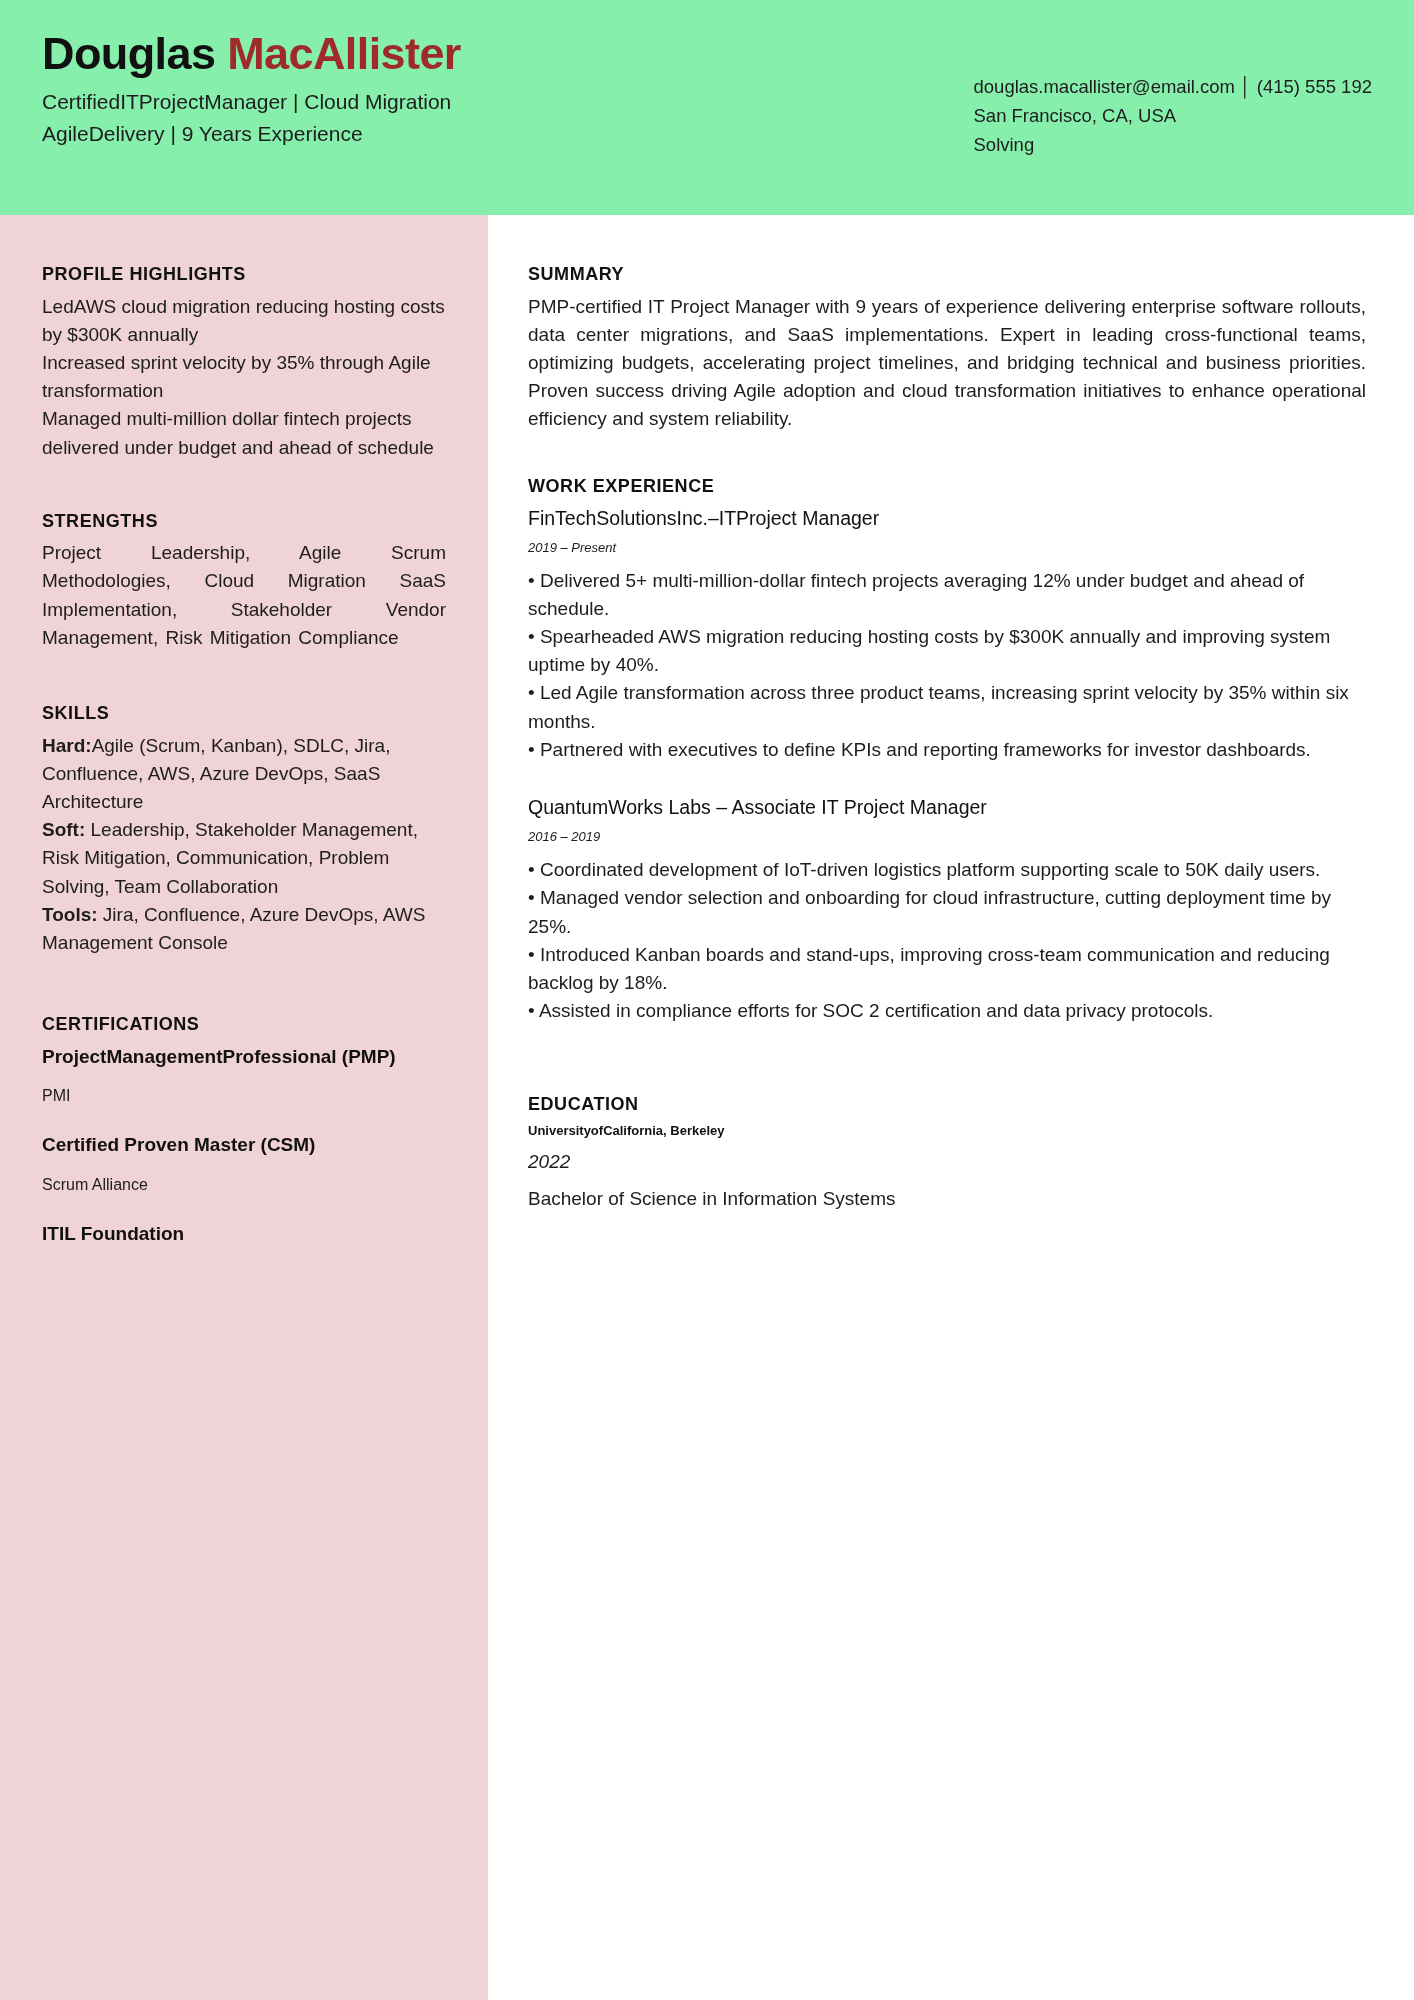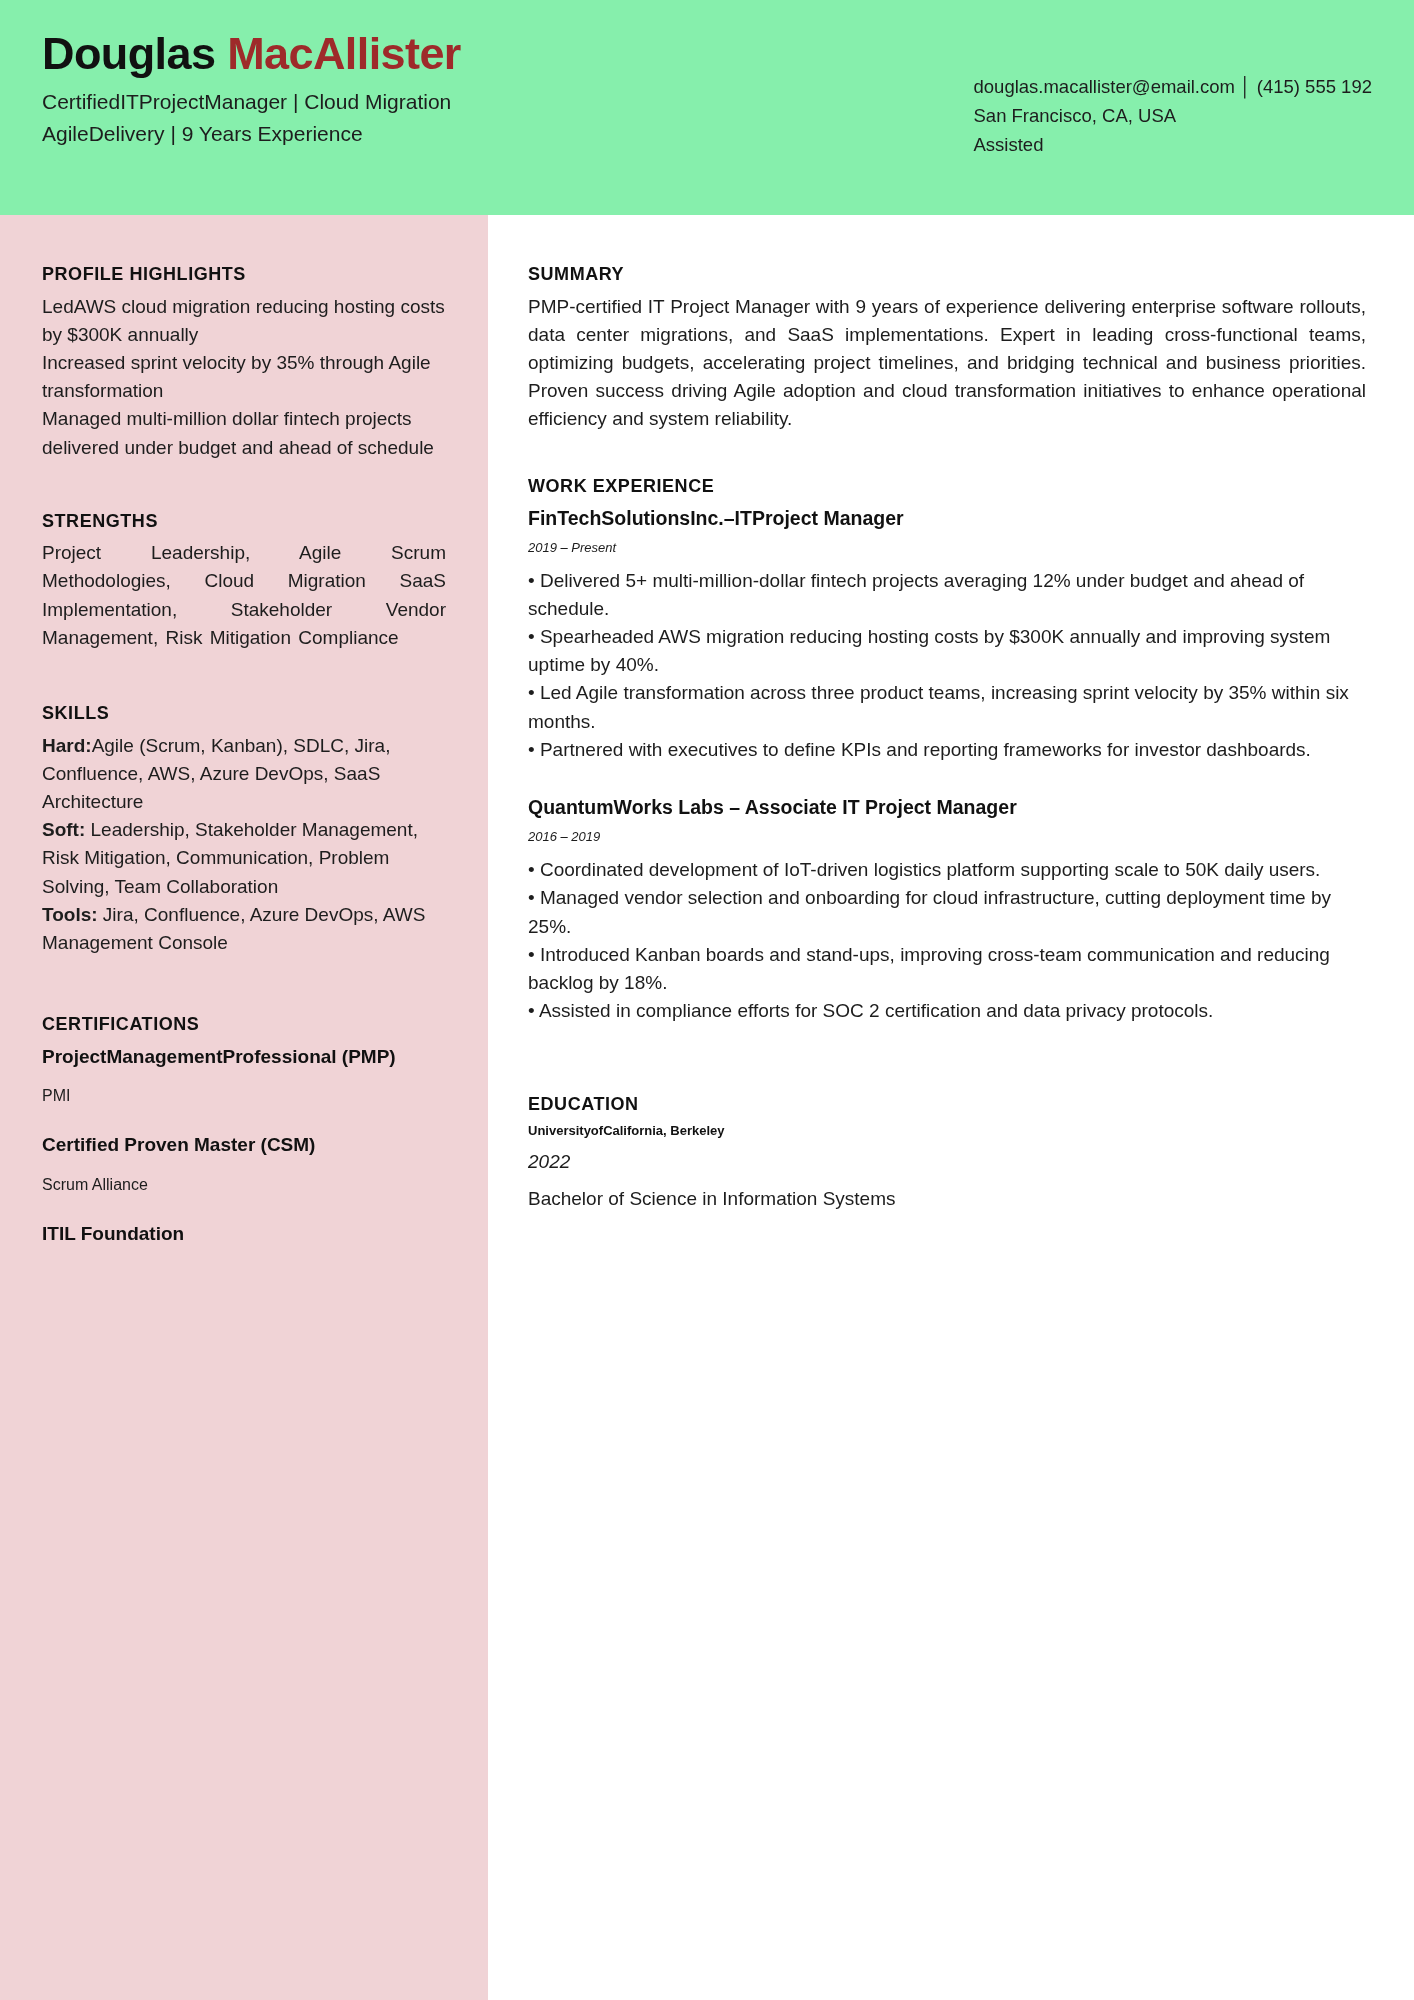--- a/index.html
+++ b/index.html
@@ -131,21 +131,21 @@
     margin: 14px 0 0 0;
     line-height: 1.45;
   }
   .cert-block { margin-top: 24px; }
   .cert-block.first { margin-top: 4px; }
 
   
   .job { margin-bottom: 10px; }
   .job-title {
     font-size: 19.5px;
-    font-weight: bold;
+    font-weight: normal;
     color: #111111;
     margin: 0 0 8px 0;
     line-height: 1.35;
   }
   .job-date {
     font-size: 13px;
     font-style: italic;
     color: #1d1d1d;
     margin: 0 0 10px 0;
     line-height: 1.4;
@@ -196,21 +196,21 @@
     <div class="header-left">
       <div class="name-line">
         <span class="name-first">Douglas</span>
         <span class="name-last">MacAllister</span>
       </div>
       <div class="headline">CertifiedITProjectManager | Cloud Migration AgileDelivery | 9 Years Experience</div>
     </div>
     <div class="header-right">
       <div>douglas.macallister@email.com │ (415) 555 192</div>
       <div>San Francisco, CA, USA</div>
-      <div>Assisted</div>
+      <div>Solving</div>
     </div>
   </div>
 
   <div class="body">
 
     <aside class="sidebar">
 
       <section class="sec">
         <h2 class="section-title">PROFILE HIGHLIGHTS</h2>
         <p class="para">LedAWS cloud migration reducing hosting costs by $300K annually</p>

